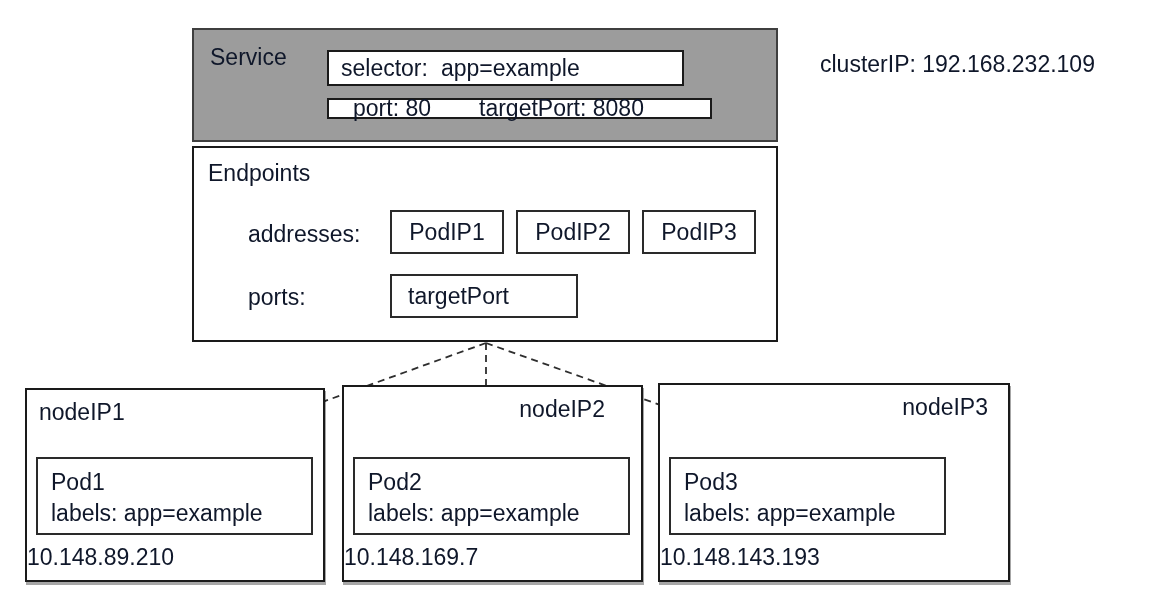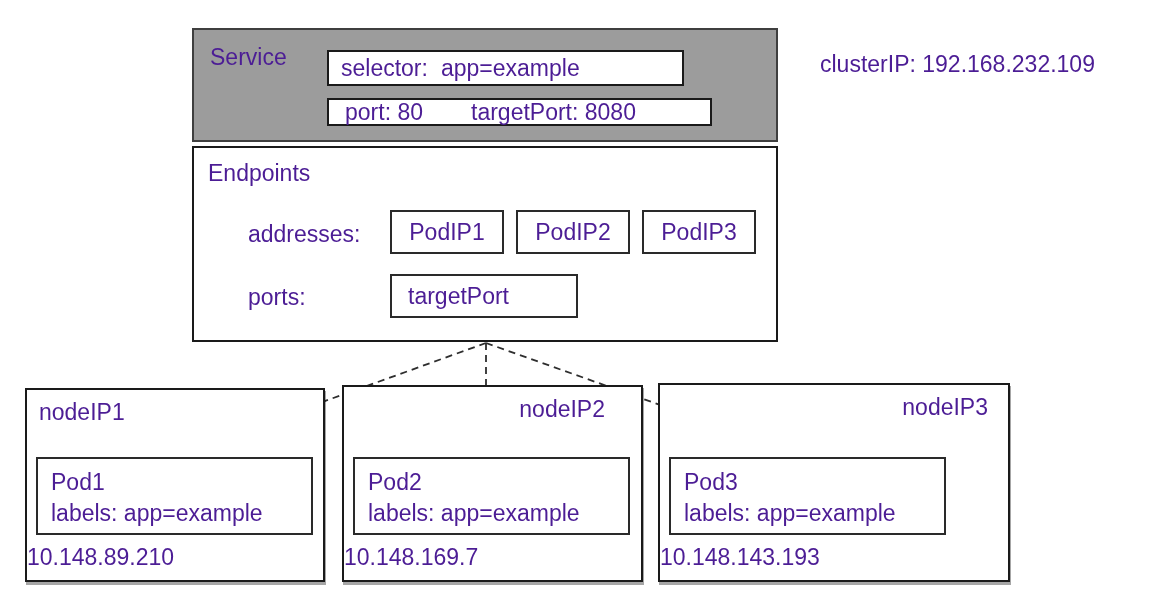--- a/index.html
+++ b/index.html
@@ -1,21 +1,21 @@
 <!DOCTYPE html>
 <html style="--service-fill: #9c9c9c;"><head>
 <meta charset="utf-8">
 <style>
   html, body { margin: 0; padding: 0; background: #ffffff; }
   .canvas {
     position: relative;
     width: 1162px;
     height: 610px;
     font-family: "Liberation Sans", "DejaVu Sans", sans-serif;
-    color: #4c1d95;
+    color: #0f172a;
     font-size: 23px;
     overflow: hidden;
     background: #ffffff;
   }
   .connectors {
     position: absolute;
     top: 0; left: 0;
     width: 1162px; height: 610px;
     pointer-events: none;
   }
@@ -39,26 +39,26 @@
     background: #ffffff;
     border: 2px solid #1a1a1a;
     box-sizing: border-box;
     display: flex; align-items: center;
     padding-left: 12px;
     gap: 13px;
   }
   .svc-ports-box {
     position: absolute;
     left: 133px; top: 68px;
-    width: 385px; height: 28px;
+    width: 385px; height: 21px;
     background: #ffffff;
     border: 2px solid #1a1a1a;
     box-sizing: border-box;
     display: flex; align-items: center;
-    padding-left: 16px;
+    padding-left: 24px;
     gap: 48px;
   }
   
   .cluster-info {
     position: absolute;
     left: 820px; top: 50px;
     line-height: 29px;
     white-space: nowrap;
   }
   

